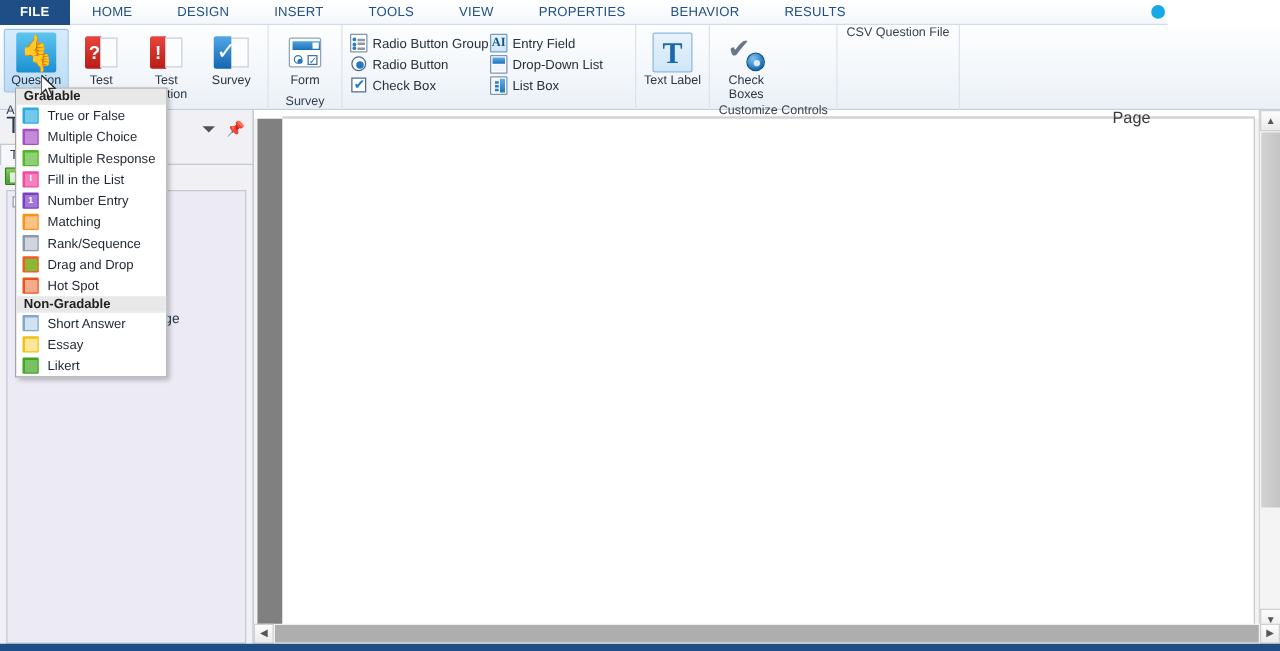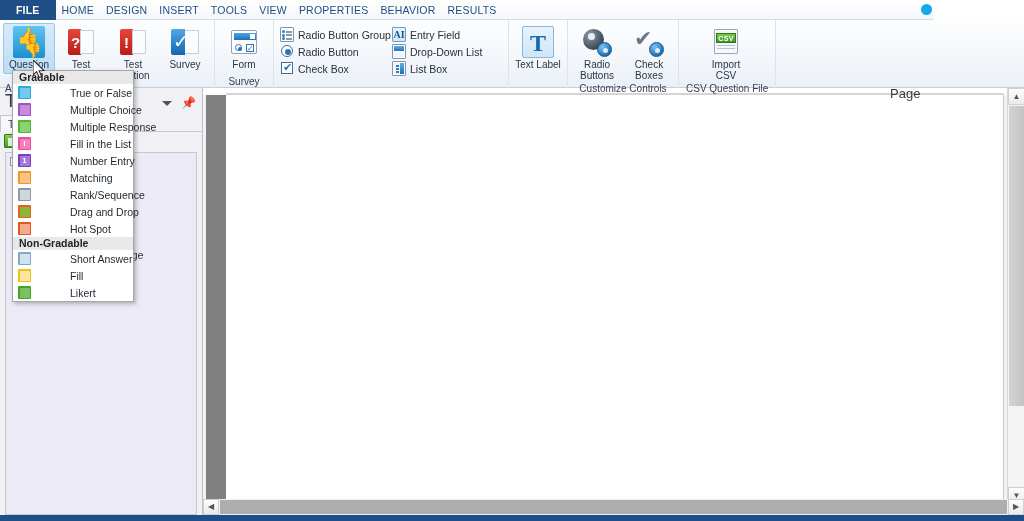--- a/index.html
+++ b/index.html
@@ -24,21 +24,21 @@
   .tabstrip {
     position: absolute; left: 0; top: 0;
     width: 934px; height: 20px;
     background: linear-gradient(#ffffff, #f4f7fb);
     border-bottom: 1px solid #d4dce8;
     display: flex; align-items: stretch;
     z-index: 30;
   }
   .tab {
     display: flex; align-items: center; justify-content: center;
-    padding: 0 6px;
+    padding: 0 18px;
     font-size: 10.5px;
     letter-spacing: .2px;
     color: #1f4e86;
     cursor: default;
     white-space: nowrap;
     height: 20px;
   }
   .tab.file {
     background: #1f4e86;
     color: #ffffff;
@@ -313,21 +313,20 @@
     background: #e8e8e8;
     font-size: 10.5px; font-weight: bold; color: #222;
     padding-left: 6px;
     border-bottom: 1px solid #ebebeb;
   }
   .dd-item {
     display: flex; align-items: center;
     height: 17px;
     padding-left: 5px;
     cursor: default;
-    gap: 32px;
   }
   .dd-ico {
     width: 13px; height: 13px; margin-right: 7px; flex: 0 0 13px;
     position: relative; border-radius: 1px;
   }
   .dd-ico .inner {
     position:absolute; left:1.5px; top:1.5px; right:1.5px; bottom:1.5px;
     background: rgba(255,255,255,.55);
   }
   .dd-ico .gl {
@@ -502,51 +501,31 @@
           </div>
           <div class="blabel two">Text Label</div>
         </div>
       </div>
       <div class="rgroup-label">&nbsp;</div>
     </div>
 
     <div class="rgroup">
       <div class="rgroup-body">
         <div class="bigbtn">
-          <div class="bicon i-radiocust">
-            <div class="ball"></div>
-              <div class="gear"></div>
-          </div>
-          <div class="blabel two">Radio Buttons</div>
-        </div>
-        <div class="bigbtn">
           <div class="bicon i-checkcust">
             <div class="vv">✔</div>
               <div class="gear"></div>
           </div>
           <div class="blabel two">Check Boxes</div>
         </div>
       </div>
       <div class="rgroup-label">Customize Controls</div>
     </div>
 
     <div class="rgroup">
-      <div class="rgroup-body" style="padding-left:18px;">
-        <div class="bigbtn">
-          <div class="bicon i-csv">
-            <div class="sheet"></div>
-            <div class="ln" style="top:19px;"></div>
-            <div class="ln" style="top:22px;"></div>
-            <div class="green">
-                <span>CSV</span>
-              </div>
-          </div>
-          <div class="blabel two">Import CSV</div>
-        </div>
-      </div>
       <div class="rgroup-label">CSV Question File</div>
     </div>
 
     <div class="rgroup" style="flex:1;border-right:none;"></div>
   </div>
 
   <div class="leftpanel">
     <div class="lp-title">Title</div>
     <div class="lp-hdr-ctrls">
       <span class="lp-caret"></span>
@@ -653,21 +632,21 @@
     <div class="dd-item">
       <span class="dd-ico" style="background:#7fa8cf">
           <span class="inner" style="background:rgba(255,255,255,.65)"></span>
         </span>
       <span class="dd-label">Short Answer</span>
     </div>
     <div class="dd-item">
       <span class="dd-ico" style="background:#f2c20c">
           <span class="inner" style="background:rgba(255,255,255,.6)"></span>
         </span>
-      <span class="dd-label">Fill</span>
+      <span class="dd-label">Essay</span>
     </div>
     <div class="dd-item">
       <span class="dd-ico" style="background:#3fa621">
           <span class="inner" style="background:rgba(255,255,255,.3)"></span>
         </span>
       <span class="dd-label">Likert</span>
     </div>
   </div>
 
   <div class="cursor">

